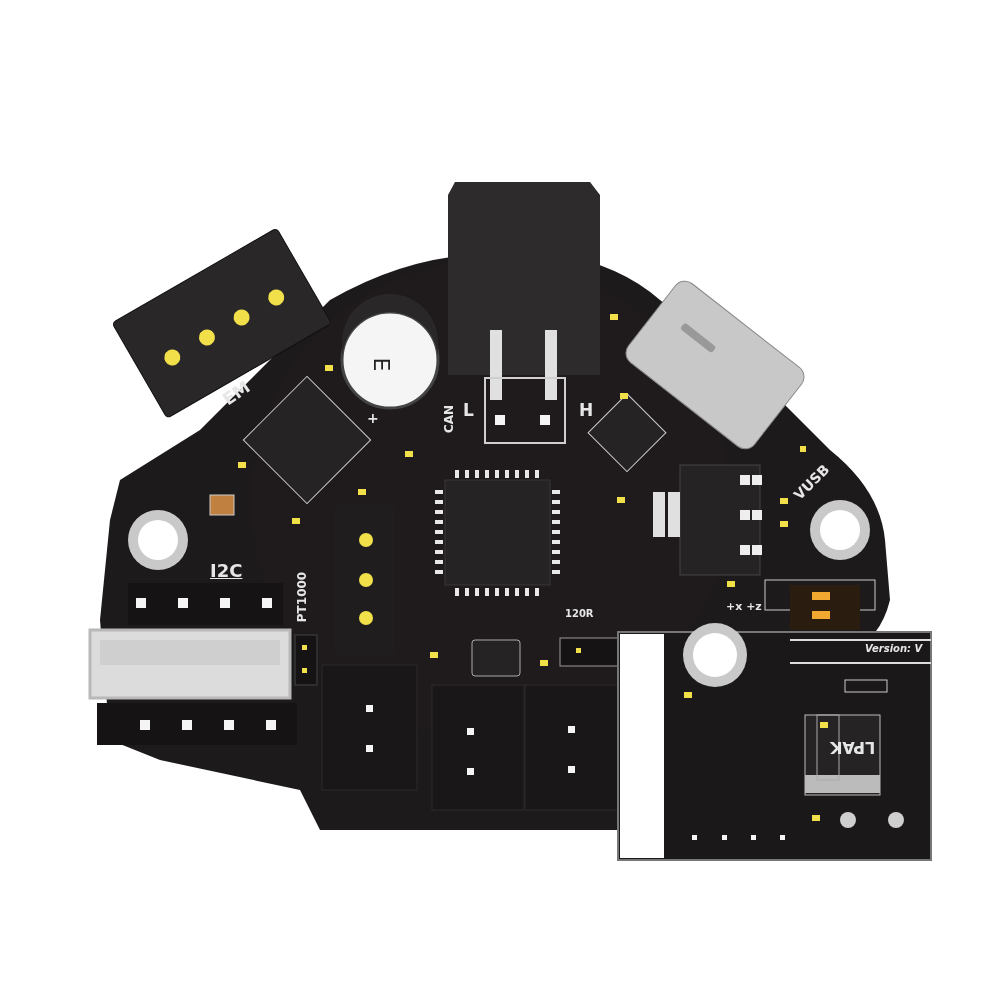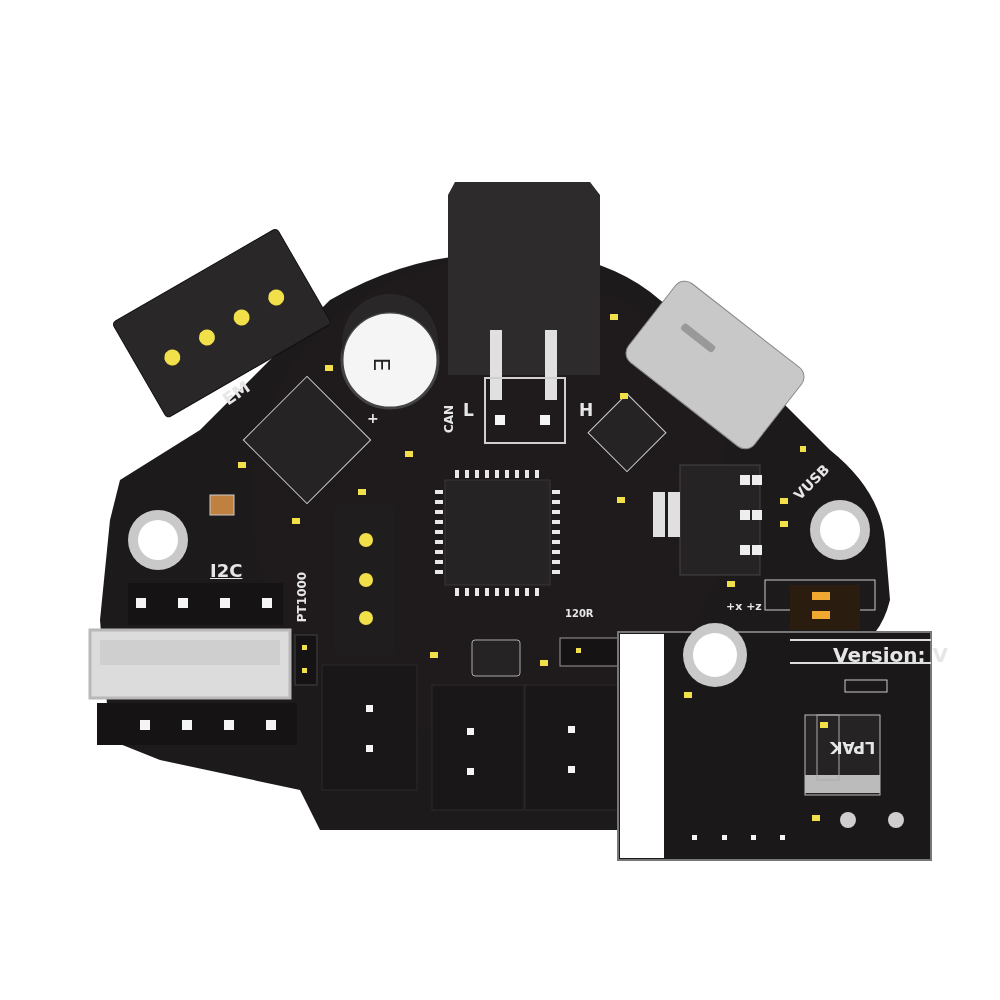--- a/index.html
+++ b/index.html
@@ -214,15 +214,15 @@
 <span class="lbl" style="left:375px;top:352px;font-size:22px;color:#222;font-weight:normal;transform:rotate(90deg);">E</span>
 <span class="lbl" style="left:367px;top:410px;font-size:14px;">+</span>
 <span class="lbl" style="left:435px;top:412px;font-size:12px;transform:rotate(-90deg);">CAN</span>
 <span class="lbl" style="left:463px;top:400px;font-size:17px;">L</span>
 <span class="lbl" style="left:579px;top:400px;font-size:17px;">H</span>
 <span class="lbl" style="left:790px;top:474px;font-size:14px;transform:rotate(-45deg);">VUSB</span>
 <span class="lbl" style="left:210px;top:560px;font-size:18px;text-decoration:underline;">I2C</span>
 <span class="lbl" style="left:277px;top:590px;font-size:12px;transform:rotate(-90deg);">PT1000</span>
 <span class="lbl" style="left:565px;top:608px;font-size:10px;text-align:right;">120R</span>
 <span class="lbl" style="left:714px;top:600px;font-size:11px;margin-left:12px;">+x +z</span>
-<span class="lbl" style="left:833px;top:643px;font-size:20px;">Version: V</span>
+<span class="lbl" style="left:865px;top:643px;font-size:10px;font-style:italic;">Version: V</span>
 <span class="lbl" style="left:830px;top:738px;font-size:16px;transform:rotate(180deg);">LPAK</span>
 </div>
 
 </body></html>

